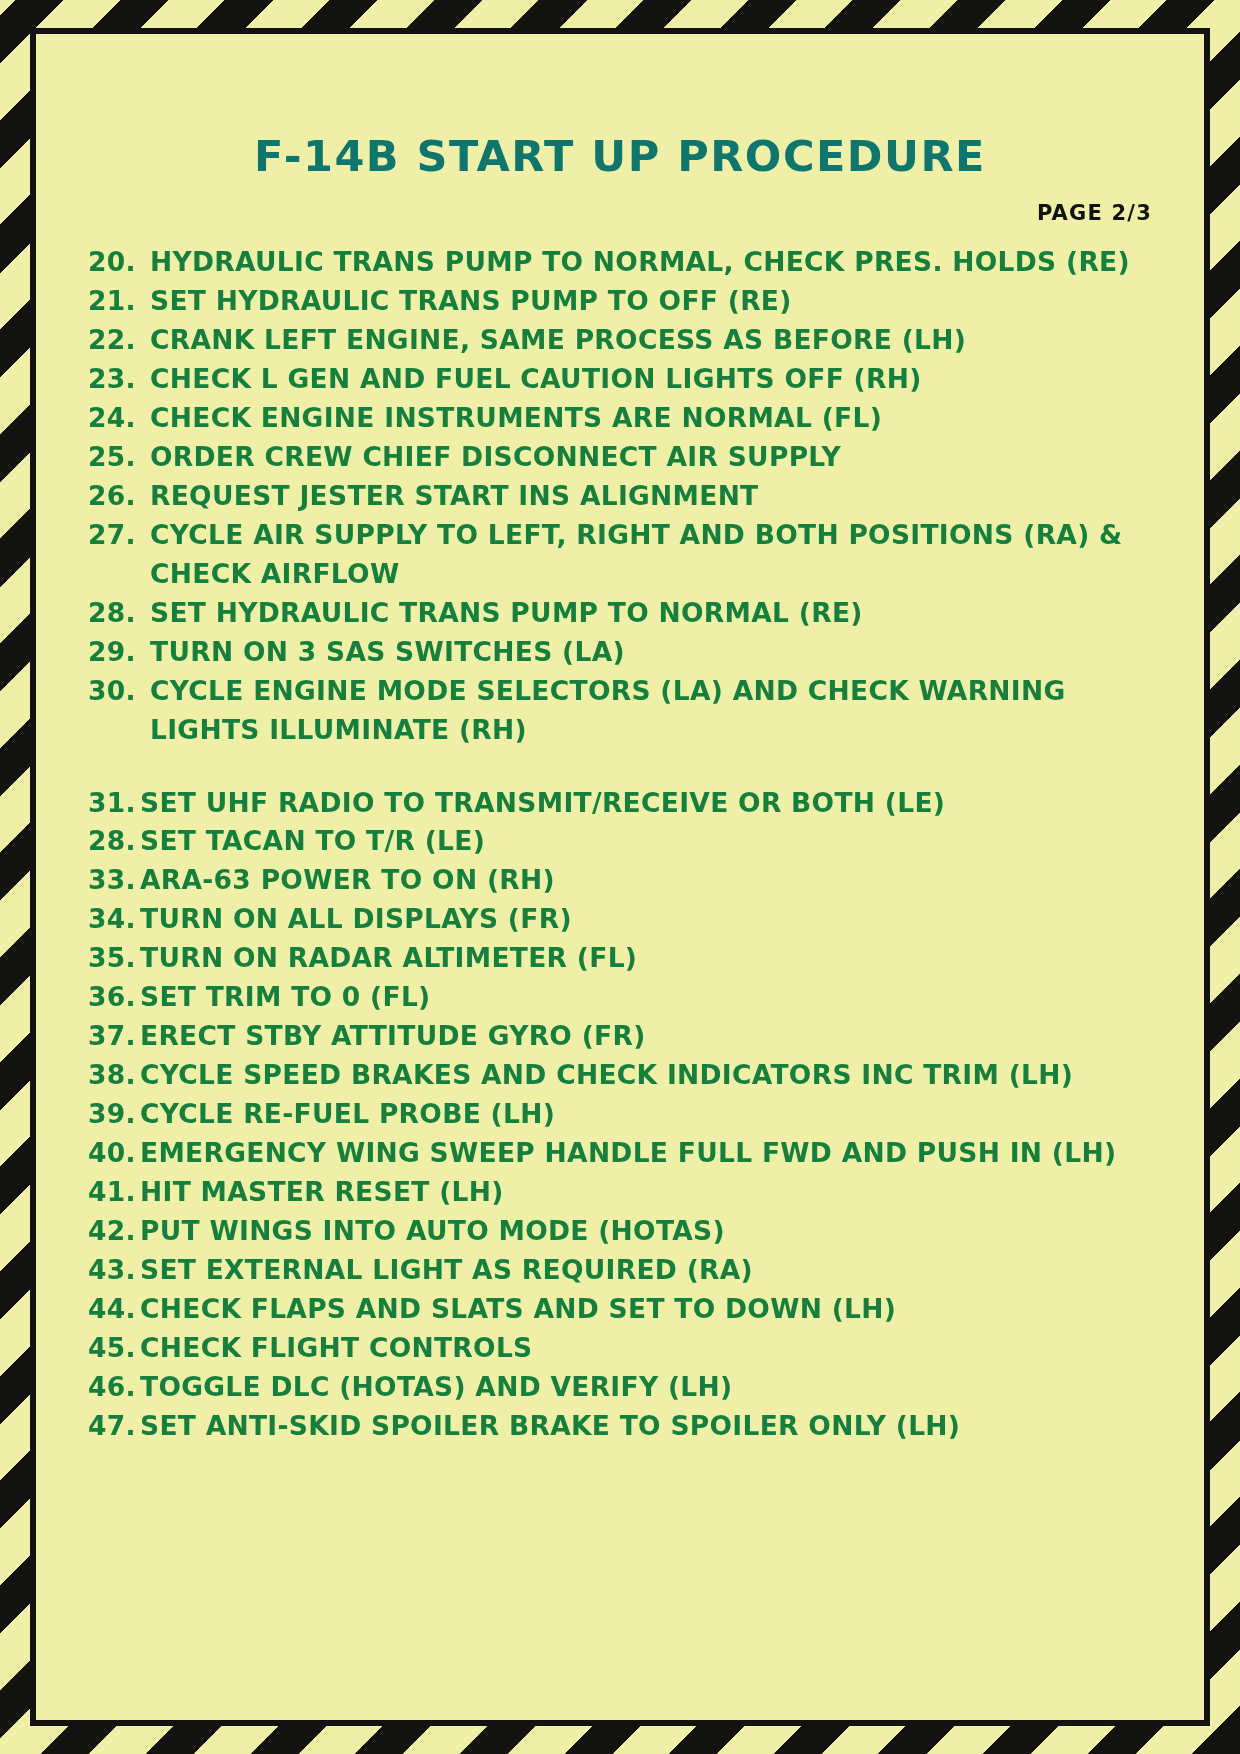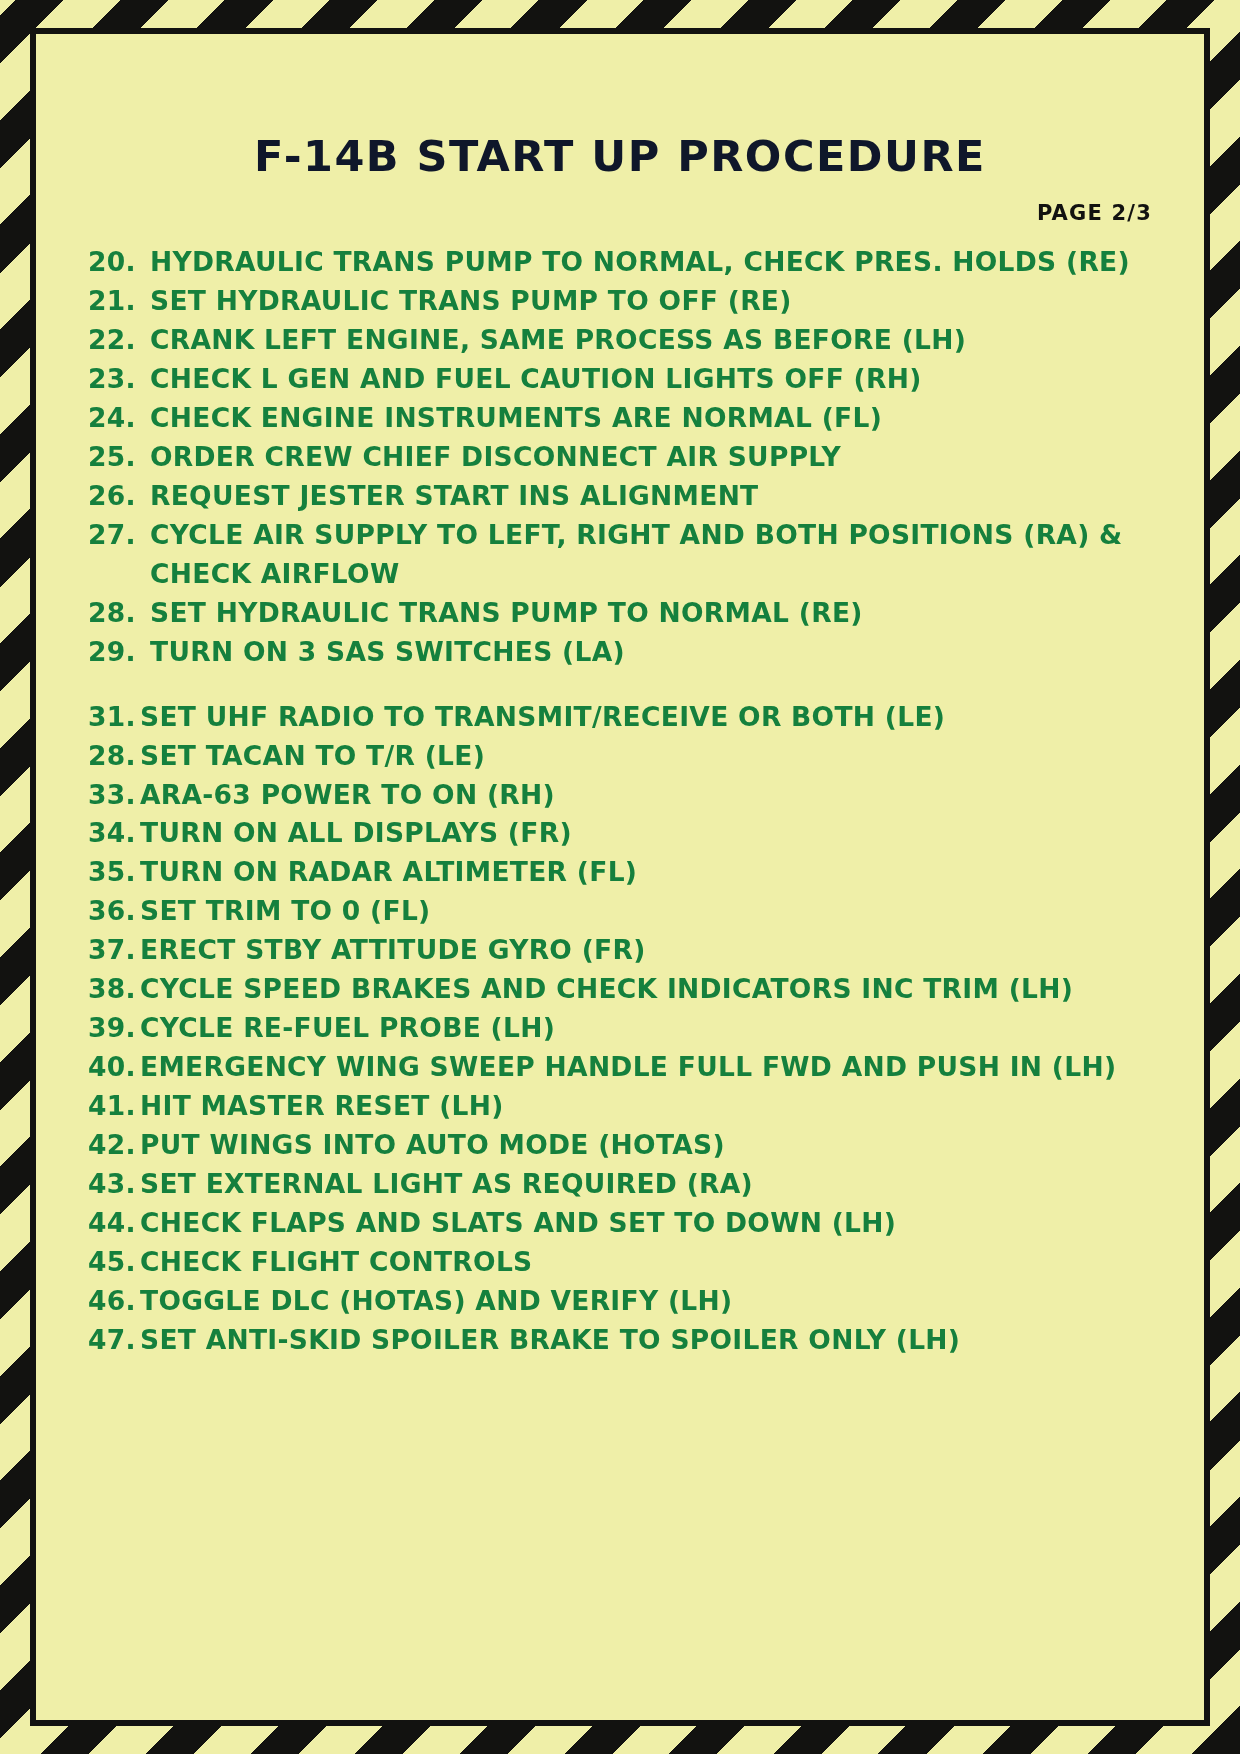--- a/index.html
+++ b/index.html
@@ -43,21 +43,21 @@
     top: 50px;
     right: 52px;
     bottom: 50px;
     box-sizing: border-box;
   }
   .title {
     text-align: center;
     font-size: 43px;
     font-weight: bold;
     letter-spacing: 1.5px;
-    color: #0f172a;
+    color: #0f766e;
     margin: 50px 0 0 0;
     line-height: 1.05;
     white-space: nowrap;
   }
   .subtitle {
     text-align: right;
     font-size: 21px;
     font-weight: bold;
     letter-spacing: 1.2px;
     color: #121210;
@@ -83,21 +83,21 @@
     width: 62px;
     text-align: left;
   }
   .list li .txt {
     flex: 1 1 auto;
   }
   .group-gap {
     height: 18px;
   }
   .list.second {
-    margin-top: 8px;
+    margin-top: 16px;
   }
   .list.second li .num {
     width: 52px;
   }
 </style>
 </head>
 <body>
 
 <div id="page">
   <div id="inner-border">
@@ -139,20 +139,24 @@
             <span class="txt">CYCLE AIR SUPPLY TO LEFT, RIGHT AND BOTH POSITIONS (RA) &amp; CHECK AIRFLOW</span>
           </li>
           <li>
             <span class="num">28.</span>
             <span class="txt">SET HYDRAULIC TRANS PUMP TO NORMAL (RE)</span>
           </li>
           <li>
             <span class="num">29.</span>
             <span class="txt">TURN ON 3 SAS SWITCHES (LA)</span>
           </li>
+          <li>
+            <span class="num">30.</span>
+            <span class="txt">CYCLE ENGINE MODE SELECTORS (LA) AND CHECK WARNING LIGHTS ILLUMINATE (RH)</span>
+          </li>
         </ul>
       <div class="group-gap"></div>
       <ul class="list second" id="list-2">
           <li>
             <span class="num">31.</span>
             <span class="txt">SET UHF RADIO TO TRANSMIT/RECEIVE OR BOTH (LE)</span>
           </li>
           <li>
             <span class="num">28.</span>
             <span class="txt">SET TACAN TO T/R (LE)</span>

